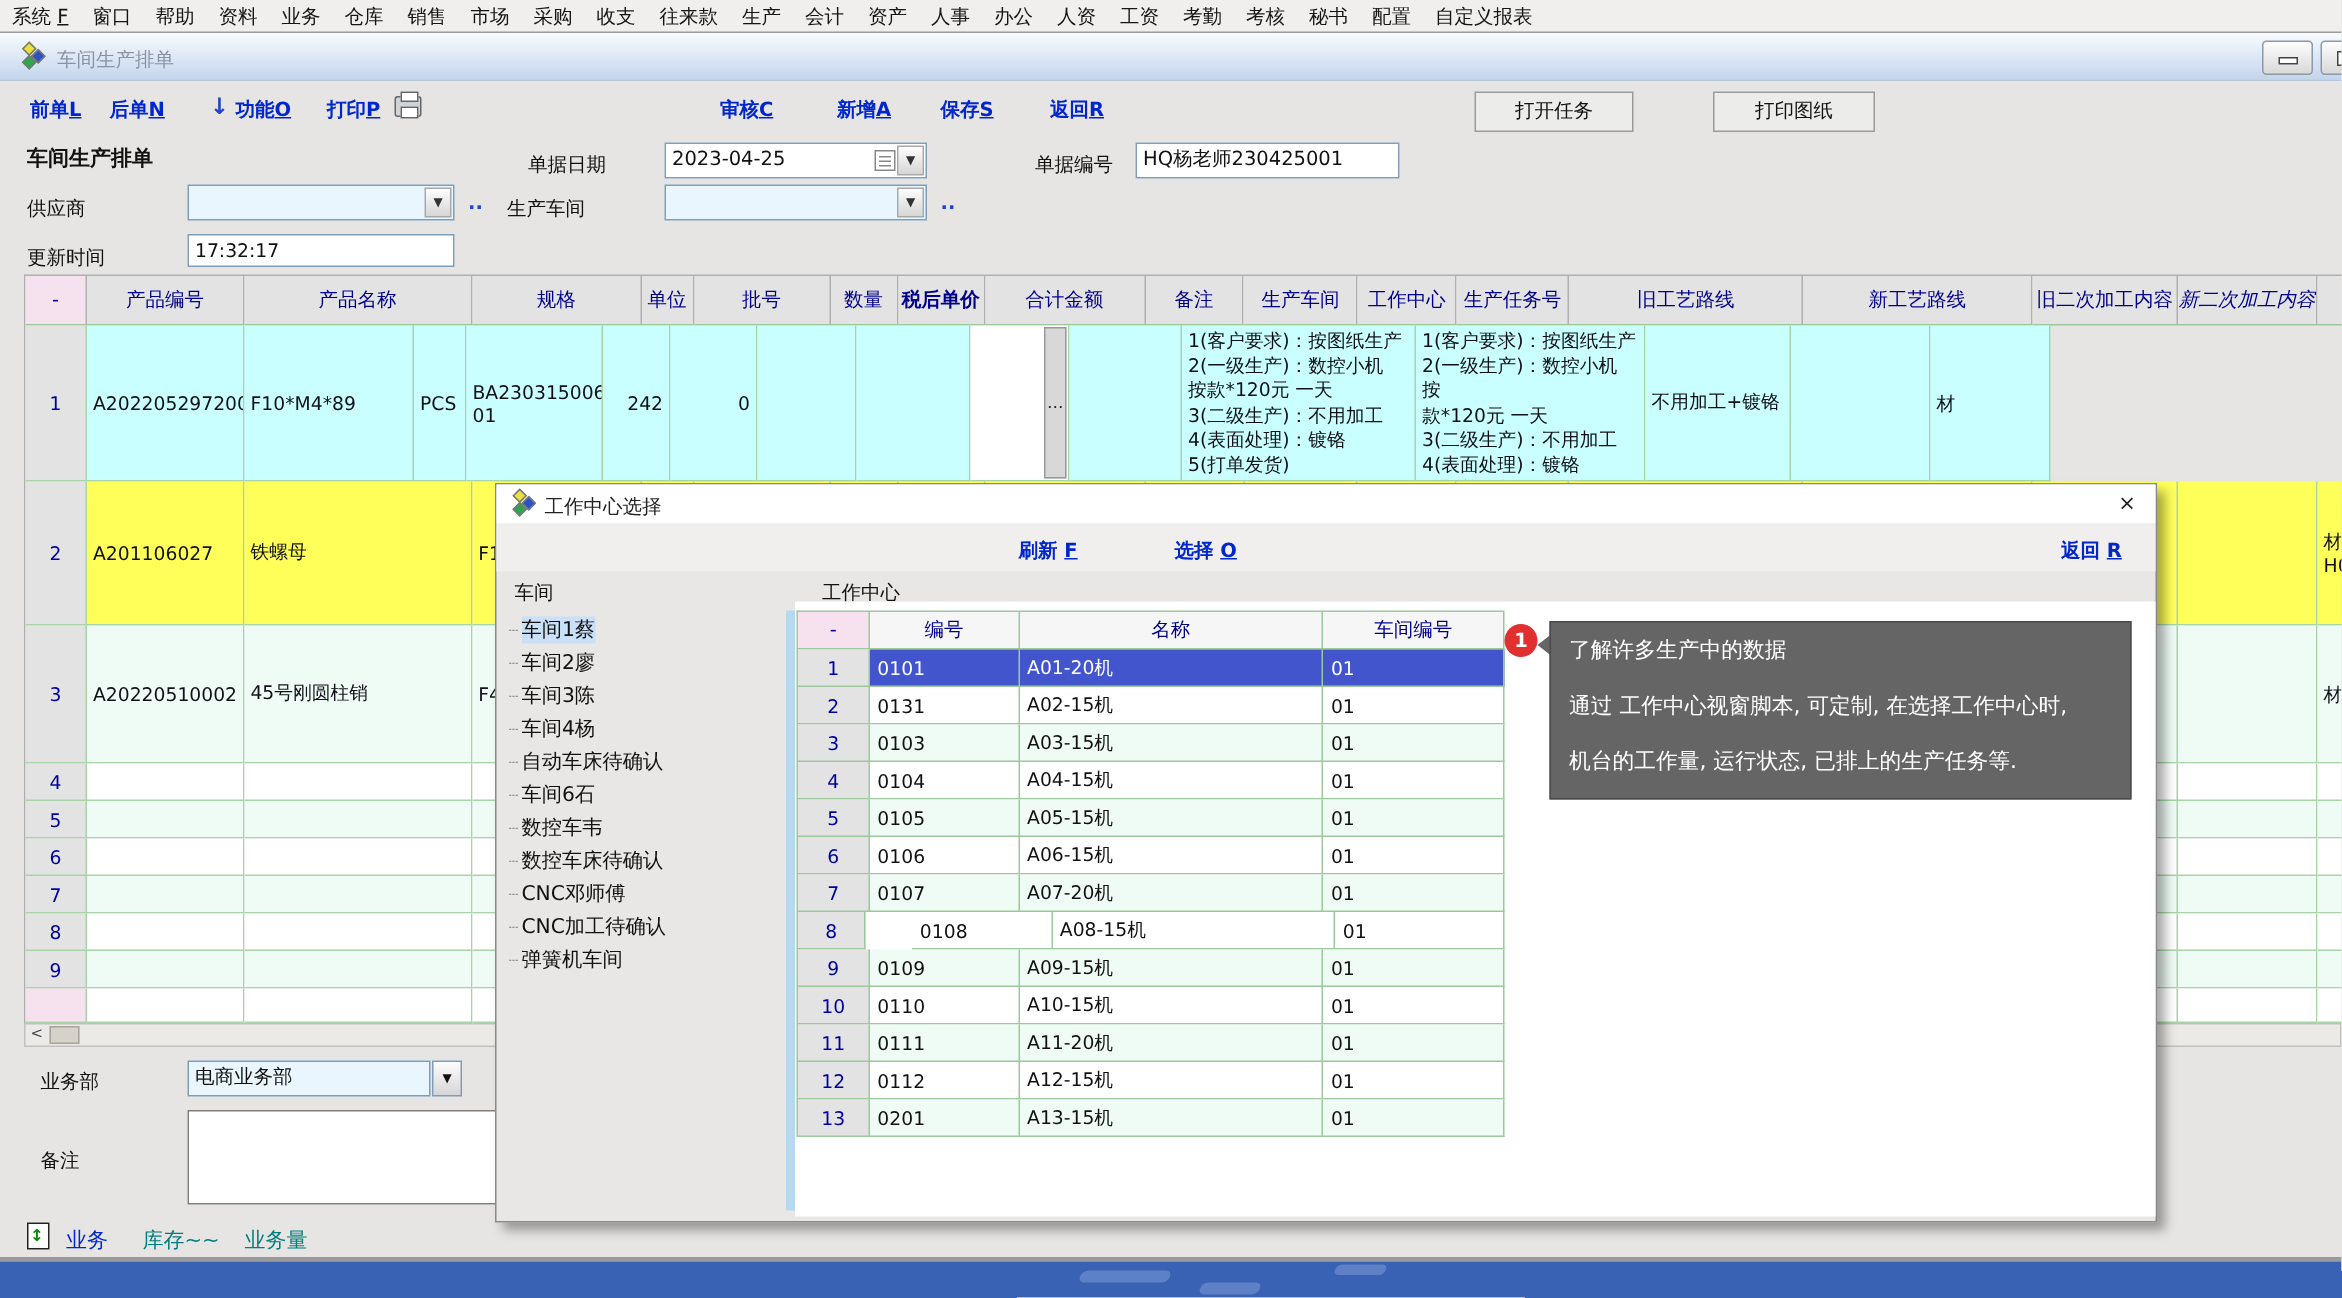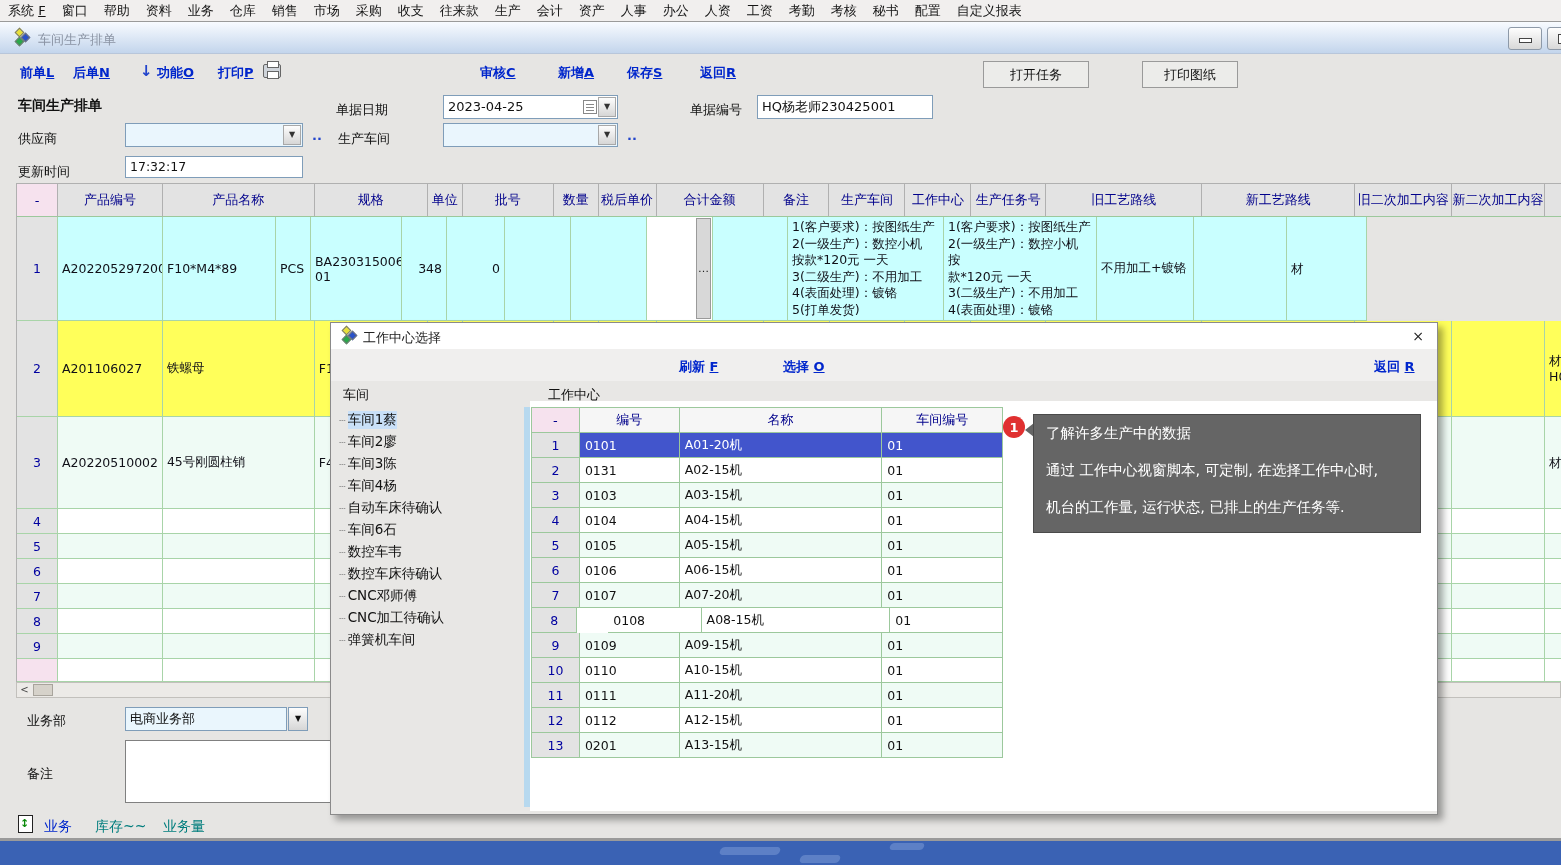--- a/index.html
+++ b/index.html
@@ -173,24 +173,24 @@
       <span class="lk" style="left: 20px;">前单<u>L</u></span>
       <span class="lk" style="left: 73px;">后单<u>N</u></span>
       <span class="lk" style="left: 157px;">功能<u>O</u></span>
       <span class="lk" style="left: 218px;">打印<u>P</u></span>
       <span class="lk" style="left: 480px;">审核<u>C</u></span>
       <span class="lk" style="left: 558px;">新增<u>A</u></span>
       <span class="lk" style="left: 627px;">保存<u>S</u></span>
       <span class="lk" style="left: 700px;">返回<u>R</u></span>
     </div>
   <div class="btn3d" style="left:983px;width:106px">打开任务</div>
-  <div class="btn3d" style="left:1142px;width:96px">打印图纸</div>
+  <div class="btn3d" style="left:1142px;width:108px">打印图纸</div>
 
   <div class="flabel" style="left:18px;top:97px;font-size:14px;font-weight:bold">车间生产排单</div>
-  <div class="flabel" style="left:336px;top:101px">单据日期</div>
+  <div class="flabel" style="left:352px;top:101px">单据日期</div>
   <div class="fld" style="left:443px;top:95px;width:175px">
     <span>2023-04-25</span>
     <span class="calico"></span>
     <span class="cbtn">
         <span>▼</span>
       </span>
   </div>
   <div class="flabel" style="left:690px;top:101px">单据编号</div>
   <div class="fld" style="left:757px;top:95px;width:176px">
     <span>HQ杨老师230425001</span>
@@ -218,39 +218,39 @@
 
   <div id="main-grid" style="width: 1609px;">
       <div class="g-hrow">
         <div class="g-h" style="width: 41px; background: rgb(246, 226, 238);">-</div>
         <div class="g-h" style="width: 105px;">产品编号</div>
         <div class="g-h" style="width: 152px;">产品名称</div>
         <div class="g-h" style="width: 113px;">规格</div>
         <div class="g-h" style="width: 35px;">单位</div>
         <div class="g-h" style="width: 91px;">批号</div>
         <div class="g-h" style="width: 45px;">数量</div>
-        <div class="g-h" style="width: 58px;">税后单价</div>
+        <div class="g-h" style="width: 58px; font-weight: bold;">税后单价</div>
         <div class="g-h" style="width: 107px;">合计金额</div>
         <div class="g-h" style="width: 66px;">备注</div>
         <div class="g-h" style="width: 76px;">生产车间</div>
         <div class="g-h" style="width: 66px;">工作中心</div>
         <div class="g-h" style="width: 75px;">生产任务号</div>
         <div class="g-h" style="width: 156px;">旧工艺路线</div>
         <div class="g-h" style="width: 153px;">新工艺路线</div>
         <div class="g-h" style="width: 97px;">旧二次加工内容</div>
-        <div class="g-h" style="width: 93px;">新二次加工内容</div>
+        <div class="g-h" style="width: 93px; font-style: italic;">新二次加工内容</div>
         <div class="g-h" style="width: 80px;">管</div>
       </div>
       <div class="g-row" style="height: 104px;">
         <div class="g-c g-rn" style="width: 41px;">1</div>
         <div class="g-c" style="width: 105px; background: rgb(201, 255, 255);">A2022052972001</div>
         <div class="g-c" style="width: 113px; background: rgb(201, 255, 255);">F10*M4*89</div>
         <div class="g-c" style="width: 35px; background: rgb(201, 255, 255);">PCS</div>
         <div class="g-c" style="width: 91px; background: rgb(201, 255, 255);">BA230315006-01</div>
-        <div class="g-c num" style="width: 45px; background: rgb(201, 255, 255);">348</div>
+        <div class="g-c num" style="width: 45px; background: rgb(201, 255, 255);">242</div>
         <div class="g-c num" style="width: 58px; background: rgb(201, 255, 255);">0</div>
         <div class="g-c" style="width: 66px; background: rgb(201, 255, 255);"></div>
         <div class="g-c" style="width: 76px; background: rgb(201, 255, 255);"></div>
         <div class="g-c" style="width: 66px; background: rgb(255, 255, 255);">
           <span class="wc-btn">…</span>
         </div>
         <div class="g-c" style="width: 75px; background: rgb(201, 255, 255);"></div>
         <div class="g-c top" style="width: 156px; background: rgb(201, 255, 255);">1(客户要求)：按图纸生产
 2(一级生产)：数控小机
 按款*120元 一天

